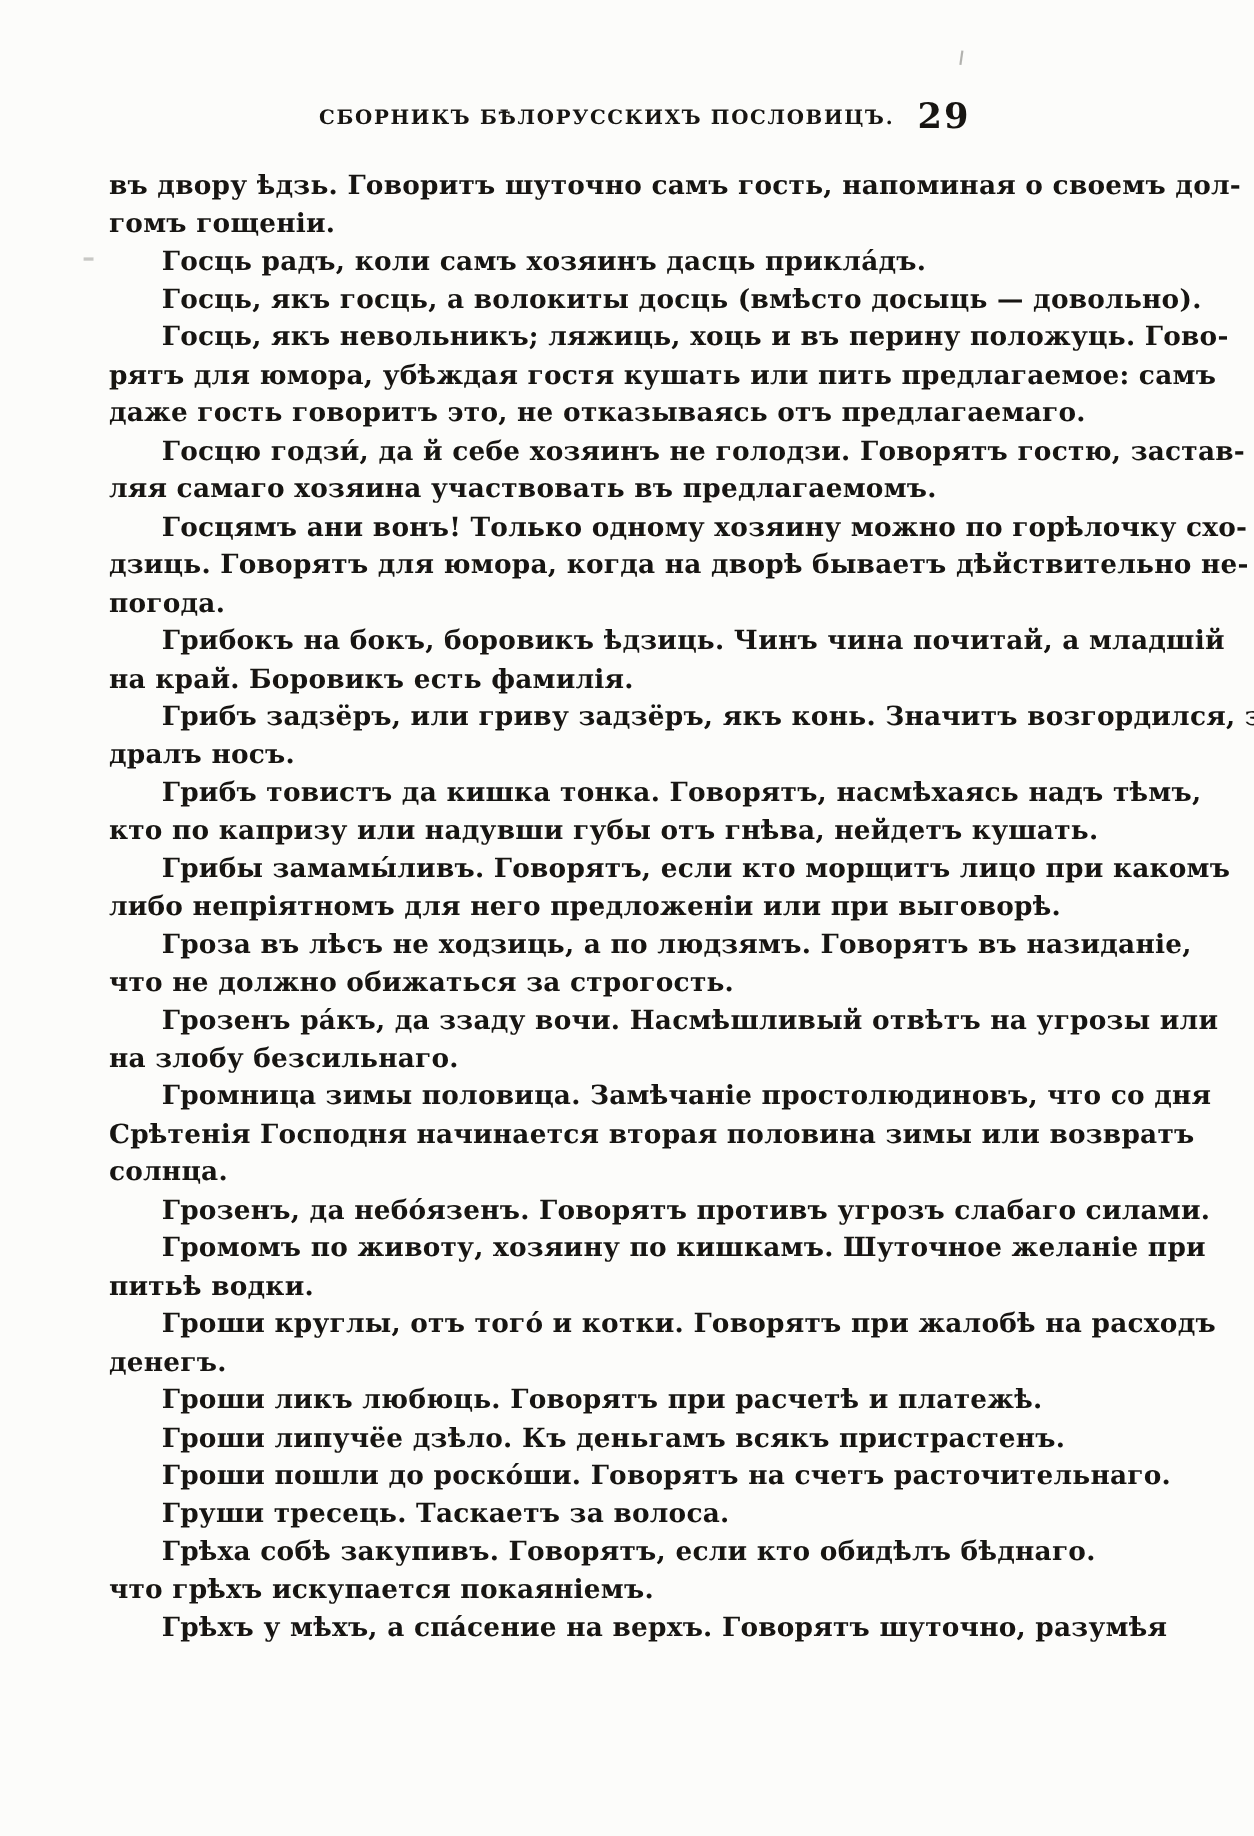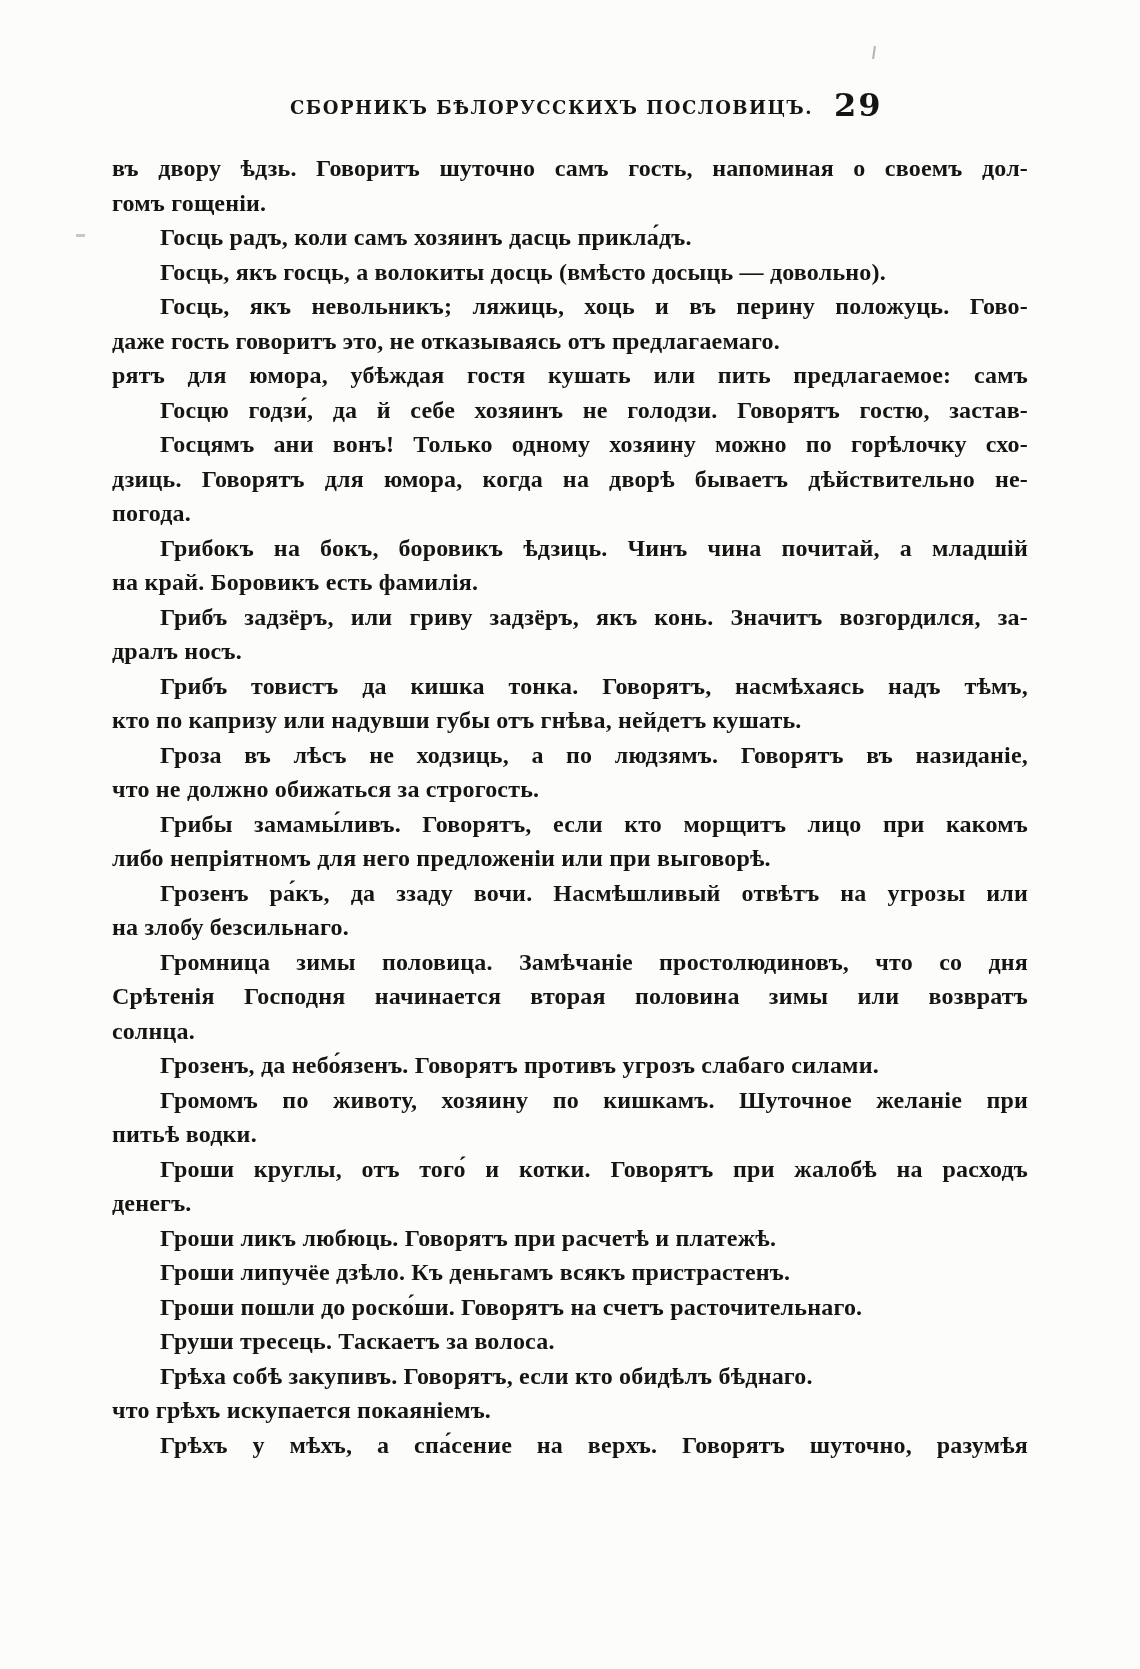--- a/index.html
+++ b/index.html
@@ -37,28 +37,27 @@
   .page-number {
     position: absolute;
     left: 722px;
     top: -8px;
     font-size: 32px;
     font-weight: bold;
     letter-spacing: 2px;
   }
   .text-block {
     position: absolute;
-    left: 112px;
+    left: 99px;
     top: 151px;
     width: 916px;
     font-size: 24px;
     font-weight: bold;
     line-height: 34.5px;
     letter-spacing: 0.2px;
-    font-family: Liberation Serif, serif;
   }
   .paragraph { margin: 0; }
   .line {
     white-space: nowrap;
     text-align: justify;
     text-align-last: justify;
     text-justify: inter-word;
     height: 34.5px;
   }
   .line.last {
@@ -101,50 +100,51 @@
         <div class="line last">гомъ гощеніи.</div>
       </div>
       <div class="paragraph indented">
         <div class="line first last">Госць радъ, коли самъ хозяинъ дасць прикла́дъ.</div>
       </div>
       <div class="paragraph indented">
         <div class="line first last">Госць, якъ госць, а волокиты досць (вмѣсто досыць — довольно).</div>
       </div>
       <div class="paragraph indented">
         <div class="line first">Госць, якъ невольникъ; ляжиць, хоць и въ перину положуць. Гово-</div>
+        <div class="line">рятъ для юмора, убѣждая гостя кушать или пить предлагаемое: самъ</div>
         <div class="line last">даже гость говоритъ это, не отказываясь отъ предлагаемаго.</div>
-        <div class="line">рятъ для юмора, убѣждая гостя кушать или пить предлагаемое: самъ</div>
       </div>
       <div class="paragraph indented">
         <div class="line first">Госцю годзи́, да й себе хозяинъ не голодзи. Говорятъ гостю, застав-</div>
+        <div class="line last">ляя самаго хозяина участвовать въ предлагаемомъ.</div>
       </div>
       <div class="paragraph indented">
         <div class="line first">Госцямъ ани вонъ! Только одному хозяину можно по горѣлочку схо-</div>
         <div class="line">дзиць. Говорятъ для юмора, когда на дворѣ бываетъ дѣйствительно не-</div>
         <div class="line last">погода.</div>
       </div>
       <div class="paragraph indented">
         <div class="line first">Грибокъ на бокъ, боровикъ ѣдзиць. Чинъ чина почитай, а младшій</div>
         <div class="line last">на край. Боровикъ есть фамилія.</div>
       </div>
       <div class="paragraph indented">
         <div class="line first">Грибъ задзёръ, или гриву задзёръ, якъ конь. Значитъ возгордился, за-</div>
         <div class="line last">дралъ носъ.</div>
       </div>
       <div class="paragraph indented">
         <div class="line first">Грибъ товистъ да кишка тонка. Говорятъ, насмѣхаясь надъ тѣмъ,</div>
         <div class="line last">кто по капризу или надувши губы отъ гнѣва, нейдетъ кушать.</div>
       </div>
       <div class="paragraph indented">
+        <div class="line first">Грибы замамы́ливъ. Говорятъ, если кто морщитъ лицо при какомъ</div>
+        <div class="line last">либо непріятномъ для него предложеніи или при выговорѣ.</div>
+      </div>
+      <div class="paragraph indented">
         <div class="line first">Гроза въ лѣсъ не ходзиць, а по людзямъ. Говорятъ въ назиданіе,</div>
         <div class="line last">что не должно обижаться за строгость.</div>
-      </div>
-      <div class="paragraph indented">
-        <div class="line first">Грибы замамы́ливъ. Говорятъ, если кто морщитъ лицо при какомъ</div>
-        <div class="line last">либо непріятномъ для него предложеніи или при выговорѣ.</div>
       </div>
       <div class="paragraph indented">
         <div class="line first">Грозенъ ра́къ, да ззаду вочи. Насмѣшливый отвѣтъ на угрозы или</div>
         <div class="line last">на злобу безсильнаго.</div>
       </div>
       <div class="paragraph indented">
         <div class="line first">Громница зимы половица. Замѣчаніе простолюдиновъ, что со дня</div>
         <div class="line">Срѣтенія Господня начинается вторая половина зимы или возвратъ</div>
         <div class="line last">солнца.</div>
       </div>

